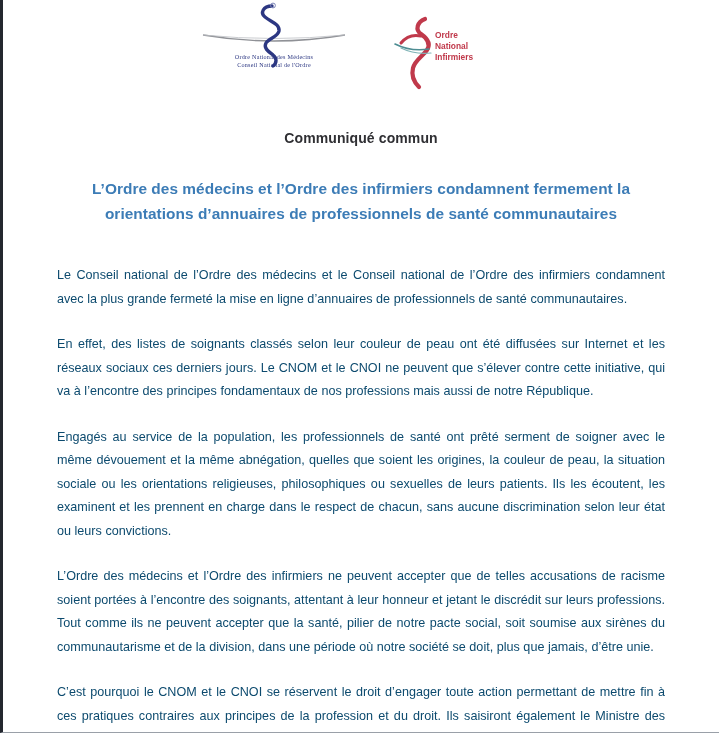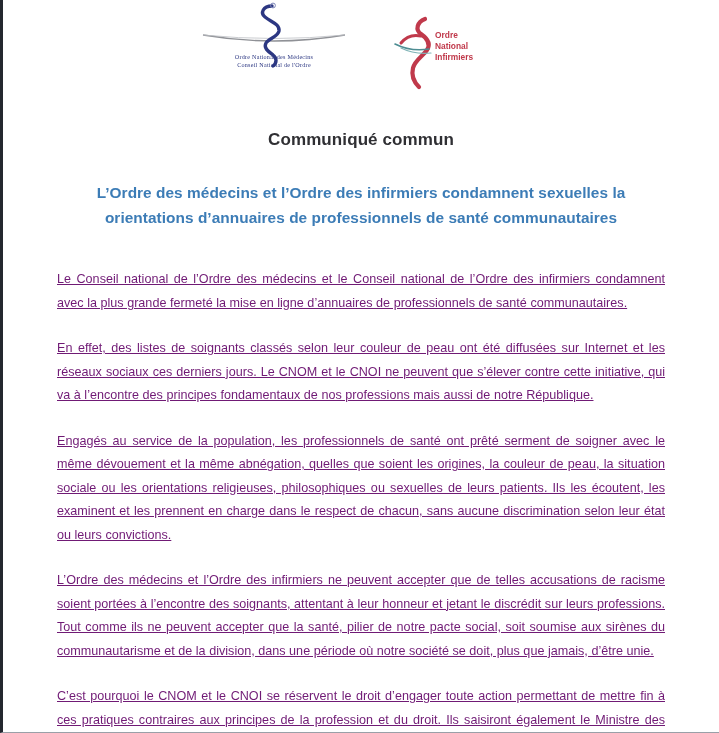--- a/index.html
+++ b/index.html
@@ -41,21 +41,21 @@
     top: 16px;
     width: 108px;
     height: 74px;
     font-weight: bold;
   }
   .logo-cnom svg, .logo-oni svg { display: block; }
 
   
   .doc-title {
     text-align: center;
-    font-size: 17px;
+    font-size: 14px;
     font-weight: bold;
     color: #2f2f33;
     letter-spacing: .1px;
     margin-top: 44px;
   }
   .headline {
     text-align: center;
     color: #3c7cb6;
     font-weight: bold;
     font-size: 15.4px;
@@ -66,26 +66,25 @@
   }
   .headline .hl-line { display: block; }
 
   
   .body-copy {
     margin: 38px auto 0 auto;
     width: 608px;
   }
   .para {
     text-align: justify;
-    color: #701a75;
+    color: #0c4a6e;
     font-size: 12.6px;
     line-height: 23.5px;
     margin: 0 0 22px 0;
     letter-spacing: .01px;
-    text-decoration: underline;
   }
   .para:last-child { margin-bottom: 0; }
 </style>
 </head>
 <body>
 
 <div id="page">
 
   <div class="logo-bar">
 
@@ -116,21 +115,21 @@
           <text x="56" y="33">National</text>
           <text x="56" y="44">Infirmiers</text>
         </g>
       </svg>
     </div>
   </div>
 
   <div class="doc-title">Communiqué commun</div>
 
   <div class="headline">
-    <span class="hl-line">L’Ordre des médecins et l’Ordre des infirmiers condamnent sexuelles la</span>
+    <span class="hl-line">L’Ordre des médecins et l’Ordre des infirmiers condamnent fermement la</span>
     <span class="hl-line">orientations d’annuaires de professionnels de santé communautaires</span>
   </div>
 
   <div class="body-copy">
     <p class="para">Le Conseil national de l’Ordre des médecins et le Conseil national de l’Ordre des infirmiers condamnent avec la plus grande fermeté la mise en ligne d’annuaires de professionnels de santé communautaires.</p>
     <p class="para">En effet, des listes de soignants classés selon leur couleur de peau ont été diffusées sur Internet et les réseaux sociaux ces derniers jours. Le CNOM et le CNOI ne peuvent que s’élever contre cette initiative, qui va à l’encontre des principes fondamentaux de nos professions mais aussi de notre République.</p>
     <p class="para">Engagés au service de la population, les professionnels de santé ont prêté serment de soigner avec le même dévouement et la même abnégation, quelles que soient les origines, la couleur de peau, la situation sociale ou les orientations religieuses, philosophiques ou sexuelles de leurs patients. Ils les écoutent, les examinent et les prennent en charge dans le respect de chacun, sans aucune discrimination selon leur état ou leurs convictions.</p>
     <p class="para">L’Ordre des médecins et l’Ordre des infirmiers ne peuvent accepter que de telles accusations de racisme soient portées à l’encontre des soignants, attentant à leur honneur et jetant le discrédit sur leurs professions. Tout comme ils ne peuvent accepter que la santé, pilier de notre pacte social, soit soumise aux sirènes du communautarisme et de la division, dans une période où notre société se doit, plus que jamais, d’être unie.</p>
     <p class="para">C’est pourquoi le CNOM et le CNOI se réservent le droit d’engager toute action permettant de mettre fin à ces pratiques contraires aux principes de la profession et du droit. Ils saisiront également le Ministre des Solidarités et de la Santé, Olivier Véran, et la CNIL à ce sujet.</p>
   </div>

